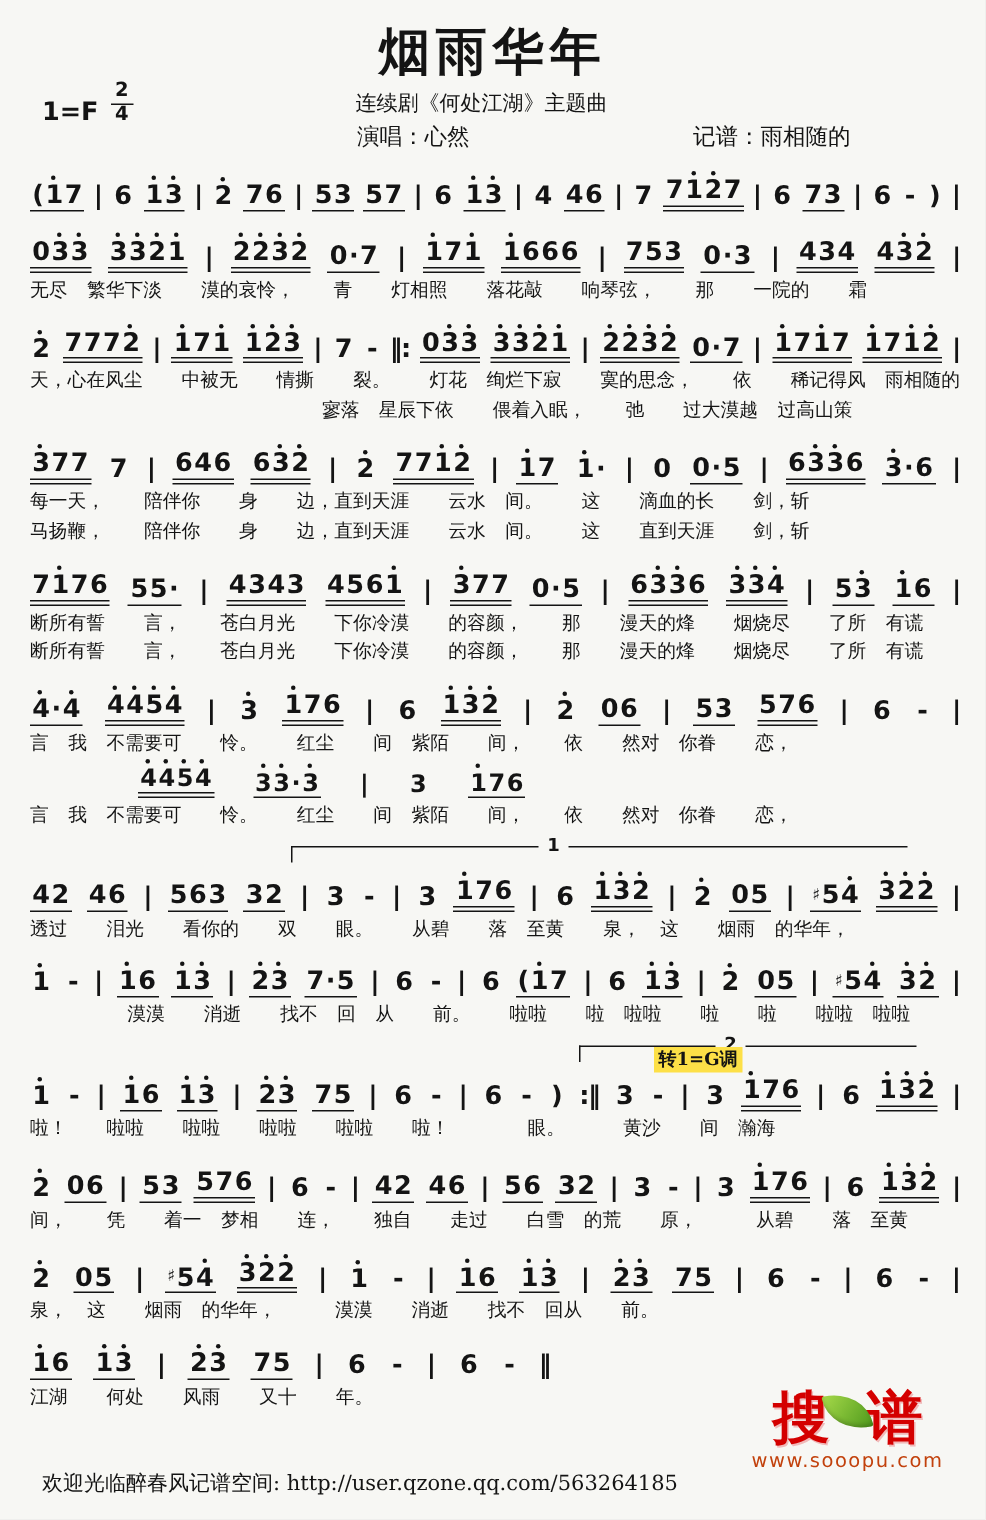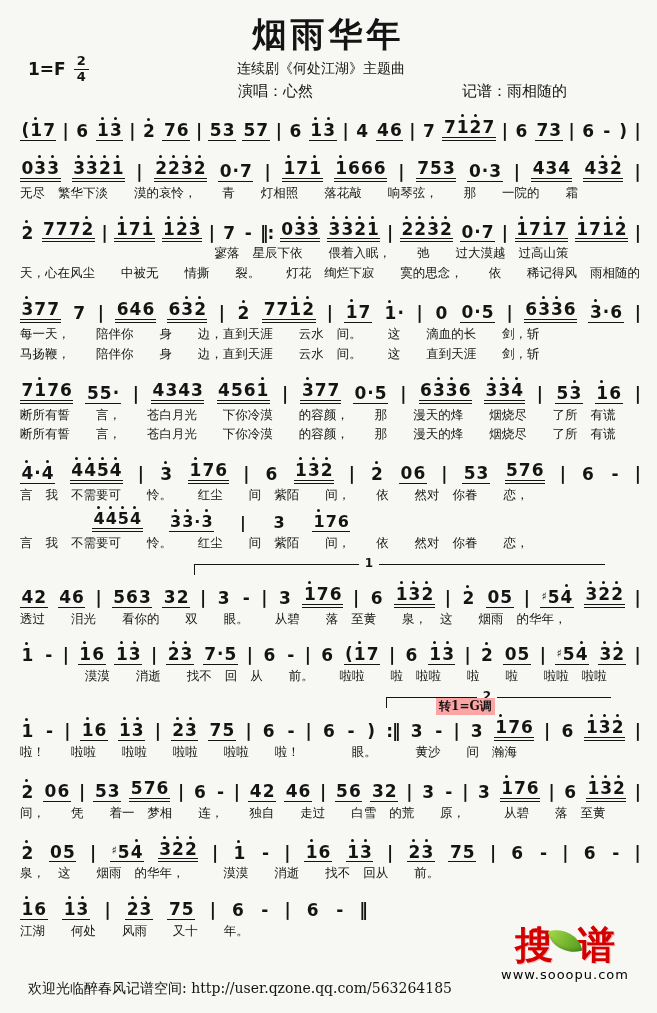--- a/index.html
+++ b/index.html
@@ -2,21 +2,21 @@
 <html><head>
 <meta charset="utf-8">
 <style>
   html,body{margin:0;padding:0;background:#e9e9e7;}
   .sheet{position:relative;width:657px;height:1013px;background:#f7f7f4;color:#141414;
          font-family:"DejaVu Sans","Liberation Sans",sans-serif;overflow:hidden;margin:0 auto;}
   .title{position:absolute;top:12px;left:0;right:0;text-align:center;font-size:34px;font-weight:900;
          font-family:"DejaVu Serif","Liberation Serif",serif;letter-spacing:4px;margin:0;}
   .subtitle{position:absolute;top:60px;left:0;right:15px;text-align:center;font-size:14px;
          font-family:"DejaVu Serif","Liberation Serif",serif;}
-  .keytime{position:absolute;top:54px;left:28px;font-size:17px;font-weight:bold;display:flex;align-items:center;gap:8px;}
+  .keytime{position:absolute;top:54px;left:28px;font-size:17px;font-weight:bold;display:flex;align-items:flex-end;gap:8px;}
   .frac{display:inline-flex;flex-direction:column;align-items:center;font-size:13px;line-height:1.15;}
   .frac .num{border-bottom:1.5px solid #141414;padding:0 3px;}
   .credit{position:absolute;top:82px;font-size:15px;font-family:"DejaVu Serif","Liberation Serif",serif;}
   .credit.singer{left:238px;}
   .credit.trans{left:462px;}
   #systems{position:absolute;top:112px;left:20px;right:16px;}
   .system{position:relative;margin-bottom:12px;}
   .system.has-volta{padding-top:15px;}
   .notation{display:flex;justify-content:space-between;align-items:flex-end;font-size:17px;font-weight:bold;
             padding-top:7px;line-height:1.05;}
@@ -29,31 +29,31 @@
   .n.hi::after{content:"";position:absolute;left:50%;top:-5px;width:3px;height:3px;margin-left:-2px;
                border-radius:50%;background:#141414;}
   .n.acc{font-size:11px;line-height:1;position:relative;top:-5px;}
   .bar{font-weight:bold;}
   .rep{letter-spacing:-1px;}
   .lyric{font-size:12.5px;margin-top:3px;white-space:pre;word-spacing:9px;line-height:1.35;
          font-family:"DejaVu Sans","Liberation Sans",sans-serif;}
   .volta{position:absolute;top:0;height:10px;border-top:1.5px solid #141414;border-left:1.5px solid #141414;}
   .volta span{position:absolute;top:-9px;left:40%;background:#f7f7f4;padding:0 6px;font-size:12px;font-weight:bold;}
   .annot{position:absolute;top:1px;font-size:12px;font-weight:bold;
-         font-family:"DejaVu Serif","Liberation Serif",serif;background:#fca5a5;padding:0 3px;}
+         font-family:"DejaVu Serif","Liberation Serif",serif;background:#fde047;padding:0 3px;}
   .footer{position:absolute;left:28px;top:980px;font-size:14px;
           font-family:"DejaVu Serif","Liberation Serif",serif;text-align:right;}
   .logo{position:absolute;right:12px;top:924px;text-align:center;width:160px;}
   .logo-row{display:flex;align-items:center;justify-content:center;}
   .logo-char{font-size:38px;font-weight:900;color:#d40000;line-height:1.1;
              font-family:"DejaVu Serif","Liberation Serif",serif;text-shadow:1px 1px 0 #f0baba;}
   .leaf{display:inline-block;width:30px;height:26px;margin:0 -3px 8px -3px;
         background:linear-gradient(135deg,#a6d94a,#4f9a1c);border-radius:6% 100% 6% 100%;
         transform:rotate(-12deg);box-shadow:inset 0 -2px 3px rgba(0,0,0,.18);}
-  .logo-site{font-size:13px;color:#000000;letter-spacing:1px;margin-top:1px;}
+  .logo-site{font-size:13px;color:#c2410c;letter-spacing:1px;margin-top:1px;}
 </style>
 </head>
 <body>
 
 <div class="sheet">
 
   <h1 class="title">烟雨华年</h1>
   <div class="subtitle">连续剧《何处江湖》主题曲</div>
 
   <div class="keytime">
@@ -275,22 +275,22 @@
             <span class="n">7</span>
           </span>
           <span class="grp u2">
             <span class="n hi">1</span>
             <span class="n">7</span>
             <span class="n hi">1</span>
             <span class="n hi">2</span>
           </span>
           <span class="bar">|</span>
         </div>
+        <div class="lyric">天，心在风尘  中被无  情撕  裂。  灯花 绚烂下寂  寞的思念，  依  稀记得风 雨相随的</div>
         <div class="lyric">               寥落 星辰下依  偎着入眠，  弛  过大漠越 过高山策</div>
-        <div class="lyric">天，心在风尘  中被无  情撕  裂。  灯花 绚烂下寂  寞的思念，  依  稀记得风 雨相随的</div>
       </div>
       <div class="system">
         <div class="notation">
           <span class="grp u2">
             <span class="n hi">3</span>
             <span class="n">7</span>
             <span class="n">7</span>
           </span>
           <span class="grp">
             <span class="n">7</span>

